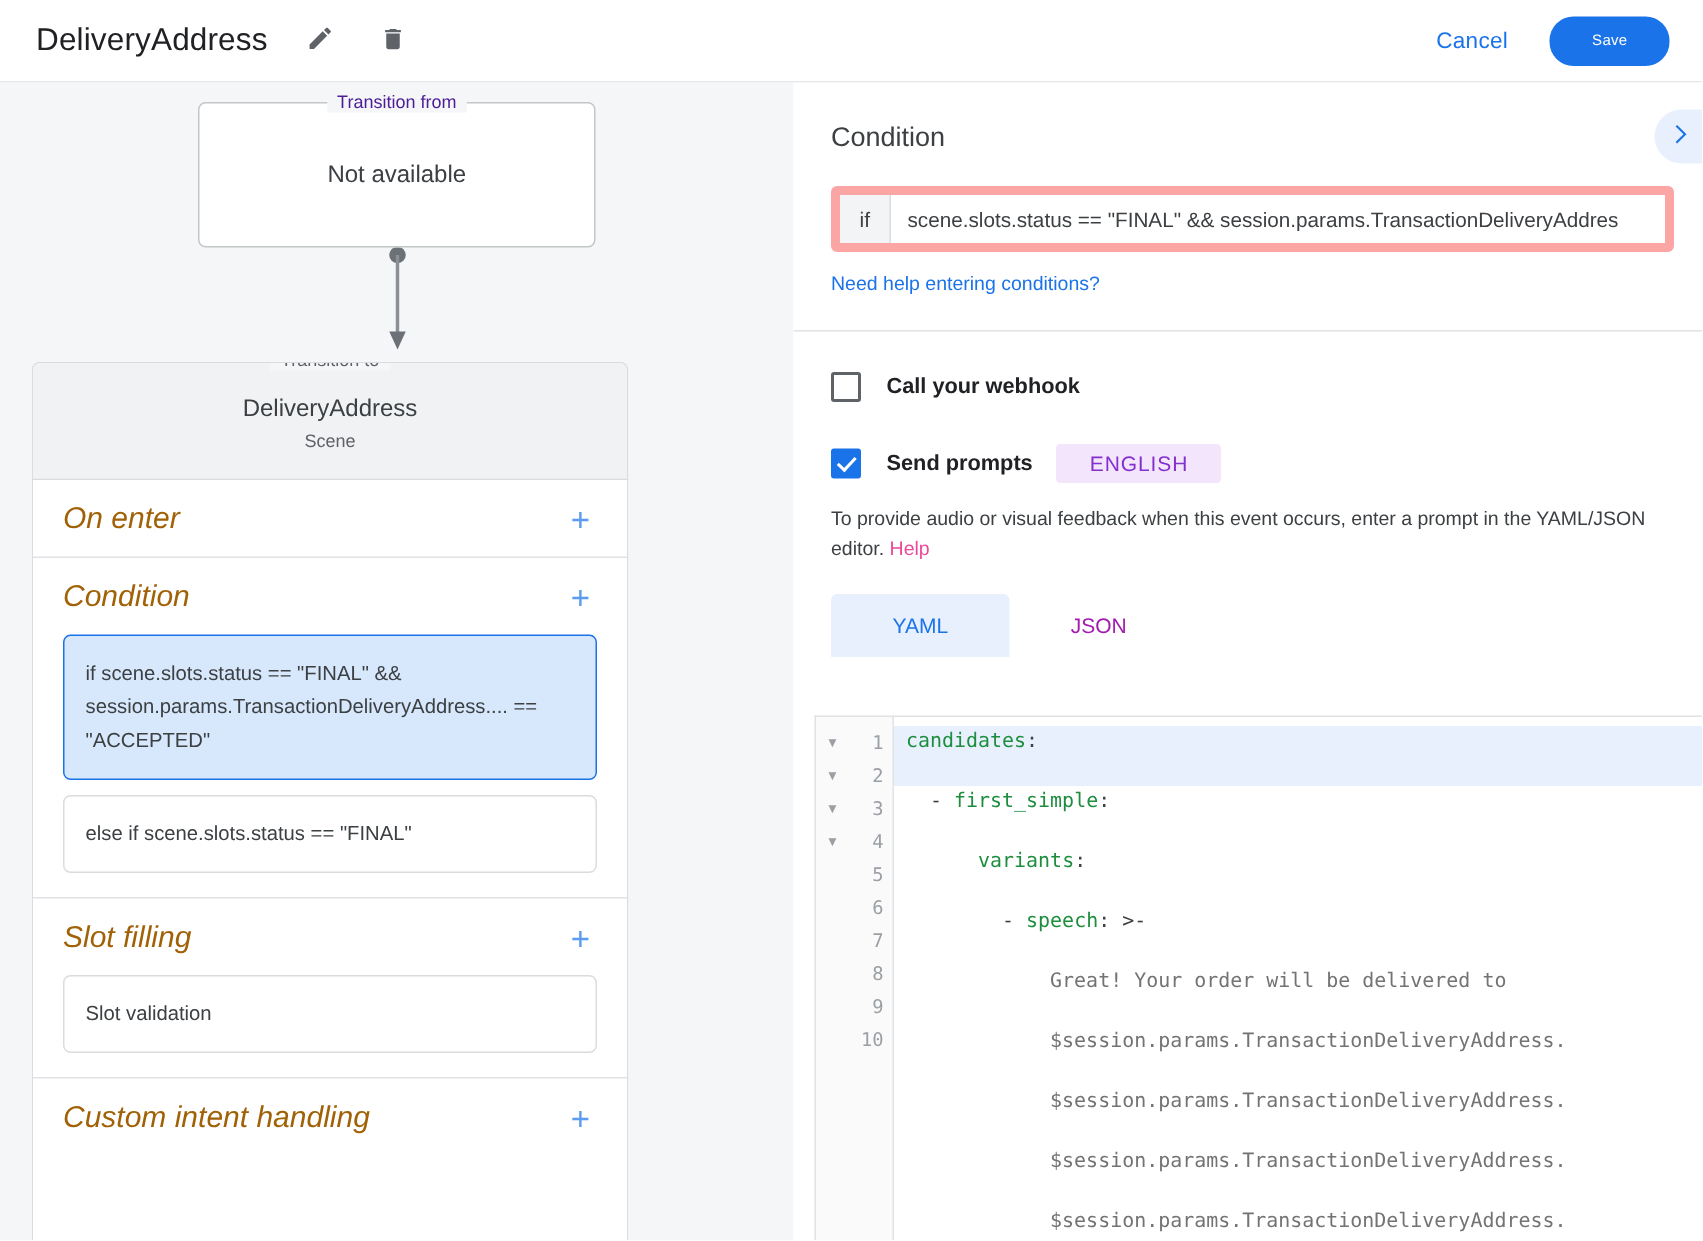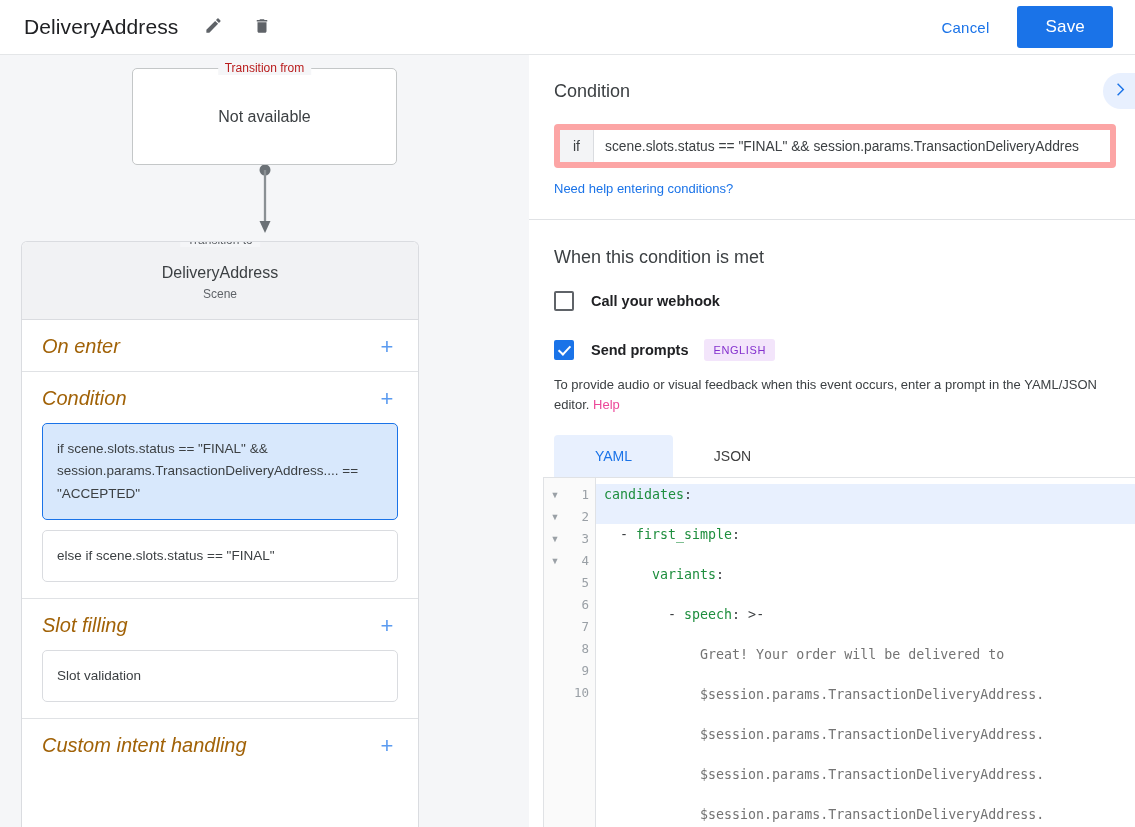--- a/index.html
+++ b/index.html
@@ -44,24 +44,24 @@
     background: transparent;
     border: none;
     padding: 9px 16px;
     border-radius: 4px;
     cursor: pointer;
     letter-spacing: .2px;
   }
   .btn-save {
     background: #1a73e8;
     color: #fff;
-    font-size: 17px;
+    font-size: 10px;
     font-family: "Liberation Sans", sans-serif;
     border: none;
-    border-radius: 3px;
+    border-radius: 16px;
     padding: 11px 28px;
     margin-left: 12px;
     cursor: pointer;
     letter-spacing: .2px;
   }
 
   
   .body {
     position: absolute;
     top: 55px; left: 0; right: 0; bottom: 0;
@@ -95,21 +95,21 @@
     justify-content: center;
   }
   .fieldset-legend {
     position: absolute;
     top: -8px;
     left: 50%;
     transform: translateX(-50%);
     background: #f5f6f8;
     padding: 0 7px;
     font-size: 12px;
-    color: #b91c1c;
+    color: #4c1d95;
     white-space: nowrap;
   }
   .node-title { font-size: 16px; color: #3c4043; }
 
   .arrow-wrap {
     height: 72px;
     display: flex;
     justify-content: center;
     align-items: flex-start;
   }
@@ -273,23 +273,23 @@
     font-size: 14.5px;
     color: #202124;
     font-weight: bold;
     margin-left: 17px;
     cursor: pointer;
   }
   .lang-badge {
     margin-left: 16px;
     background: #f3e5fb;
     color: #8430ce;
-    font-size: 11px;
+    font-size: 14px;
     letter-spacing: .6px;
-    padding: 5px 9px;
+    padding: 5px 22px;
     border-radius: 3px;
   }
   .hint {
     font-size: 13px;
     color: #3c4043;
     line-height: 1.55;
     margin-top: 14px;
     max-width: 565px;
   }
   .hint a { color: #ec4899; text-decoration: none; cursor: pointer; }
@@ -297,21 +297,21 @@
   .tabs {
     display: flex;
     margin-top: 20px;
     border-bottom: 1px solid transparent;
   }
   .tab {
     padding: 13px 0;
     width: 119px;
     text-align: center;
     font-size: 14px;
-    color: #404040;
+    color: #a21caf;
     cursor: pointer;
     border: none;
     background: transparent;
     font-family: "Liberation Sans", sans-serif;
   }
   .tab.active {
     background: #e8f0fe;
     color: #1a73e8;
     border-radius: 4px 4px 0 0;
   }
@@ -484,21 +484,20 @@
 
         <div class="if-row">
           <div class="if-label">if</div>
           <input class="if-input" type="text" value="scene.slots.status == &quot;FINAL&quot; &amp;&amp; session.params.TransactionDeliveryAddres" style="">
         </div>
 
         <a class="help-link">Need help entering conditions?</a>
       </div>
 
       <div class="met-block">
-        <div class="met-title">When this condition is met</div>
 
         <div class="check-row" style="margin-bottom:28px;">
           <div class="checkbox"></div>
           <span class="check-label">Call your webhook</span>
         </div>
 
         <div class="check-row">
           <div class="checkbox checked"></div>
           <span class="check-label">Send prompts</span>
           <span class="lang-badge">ENGLISH</span>

